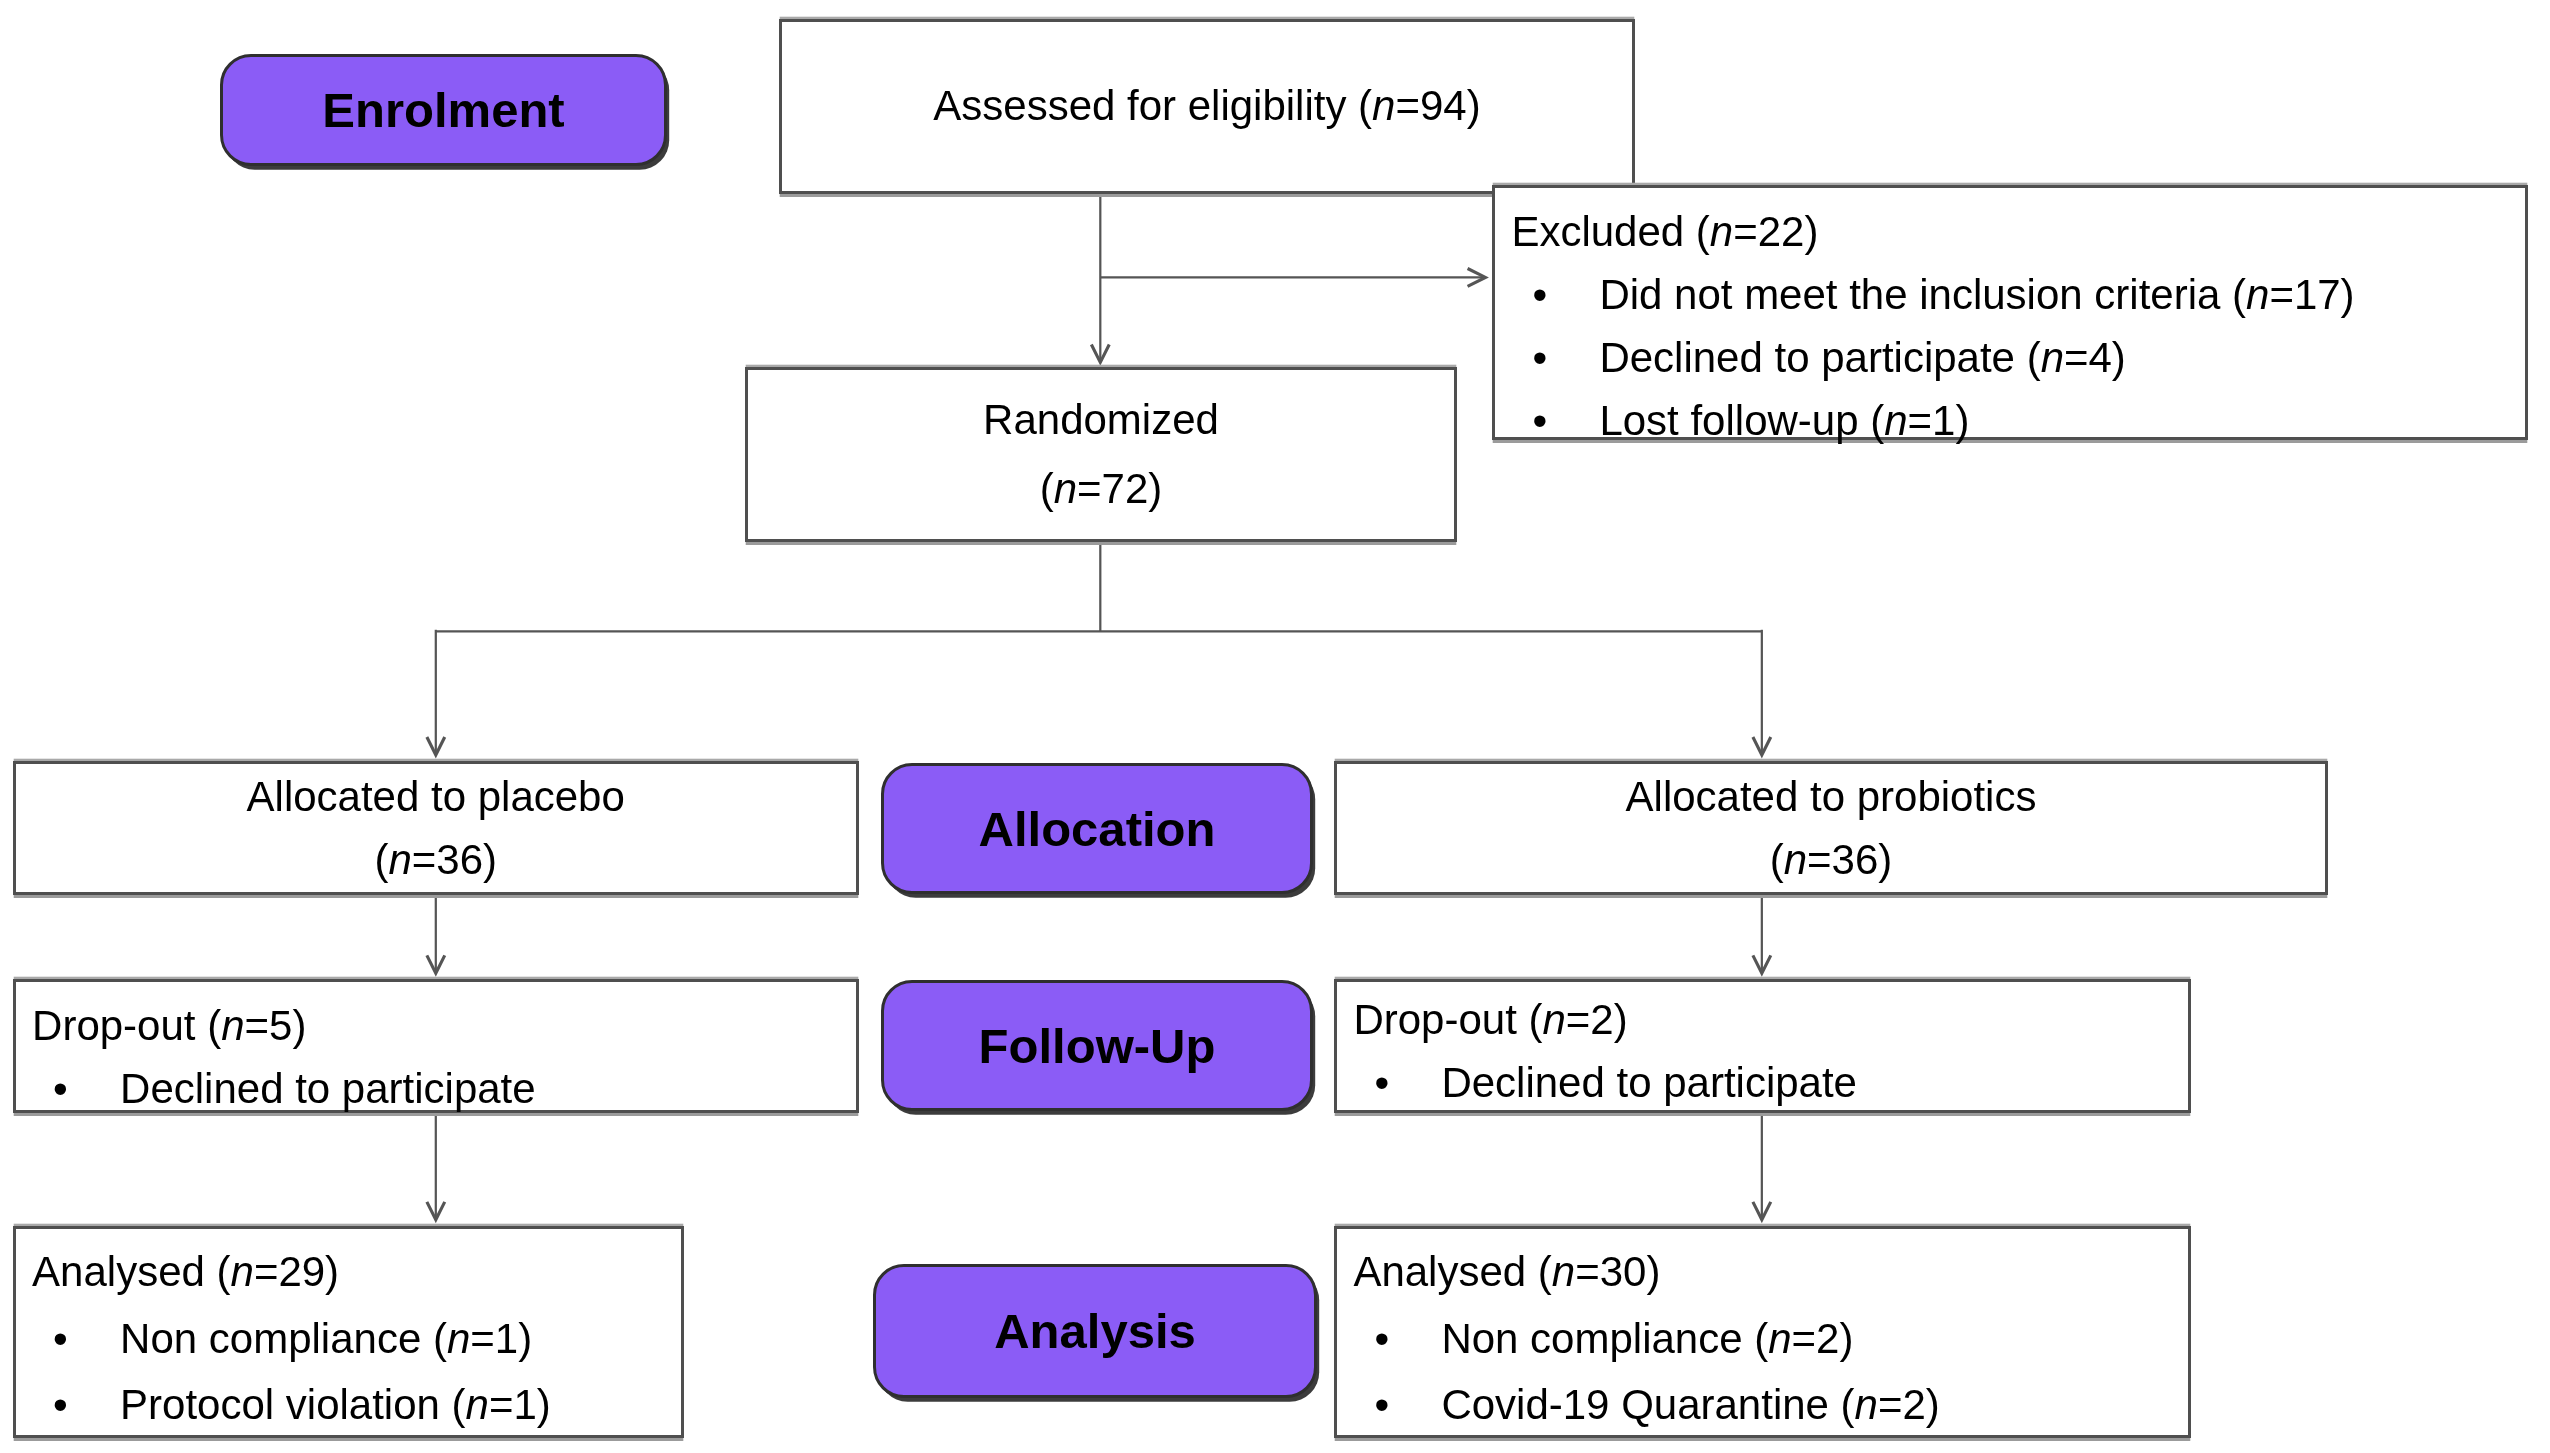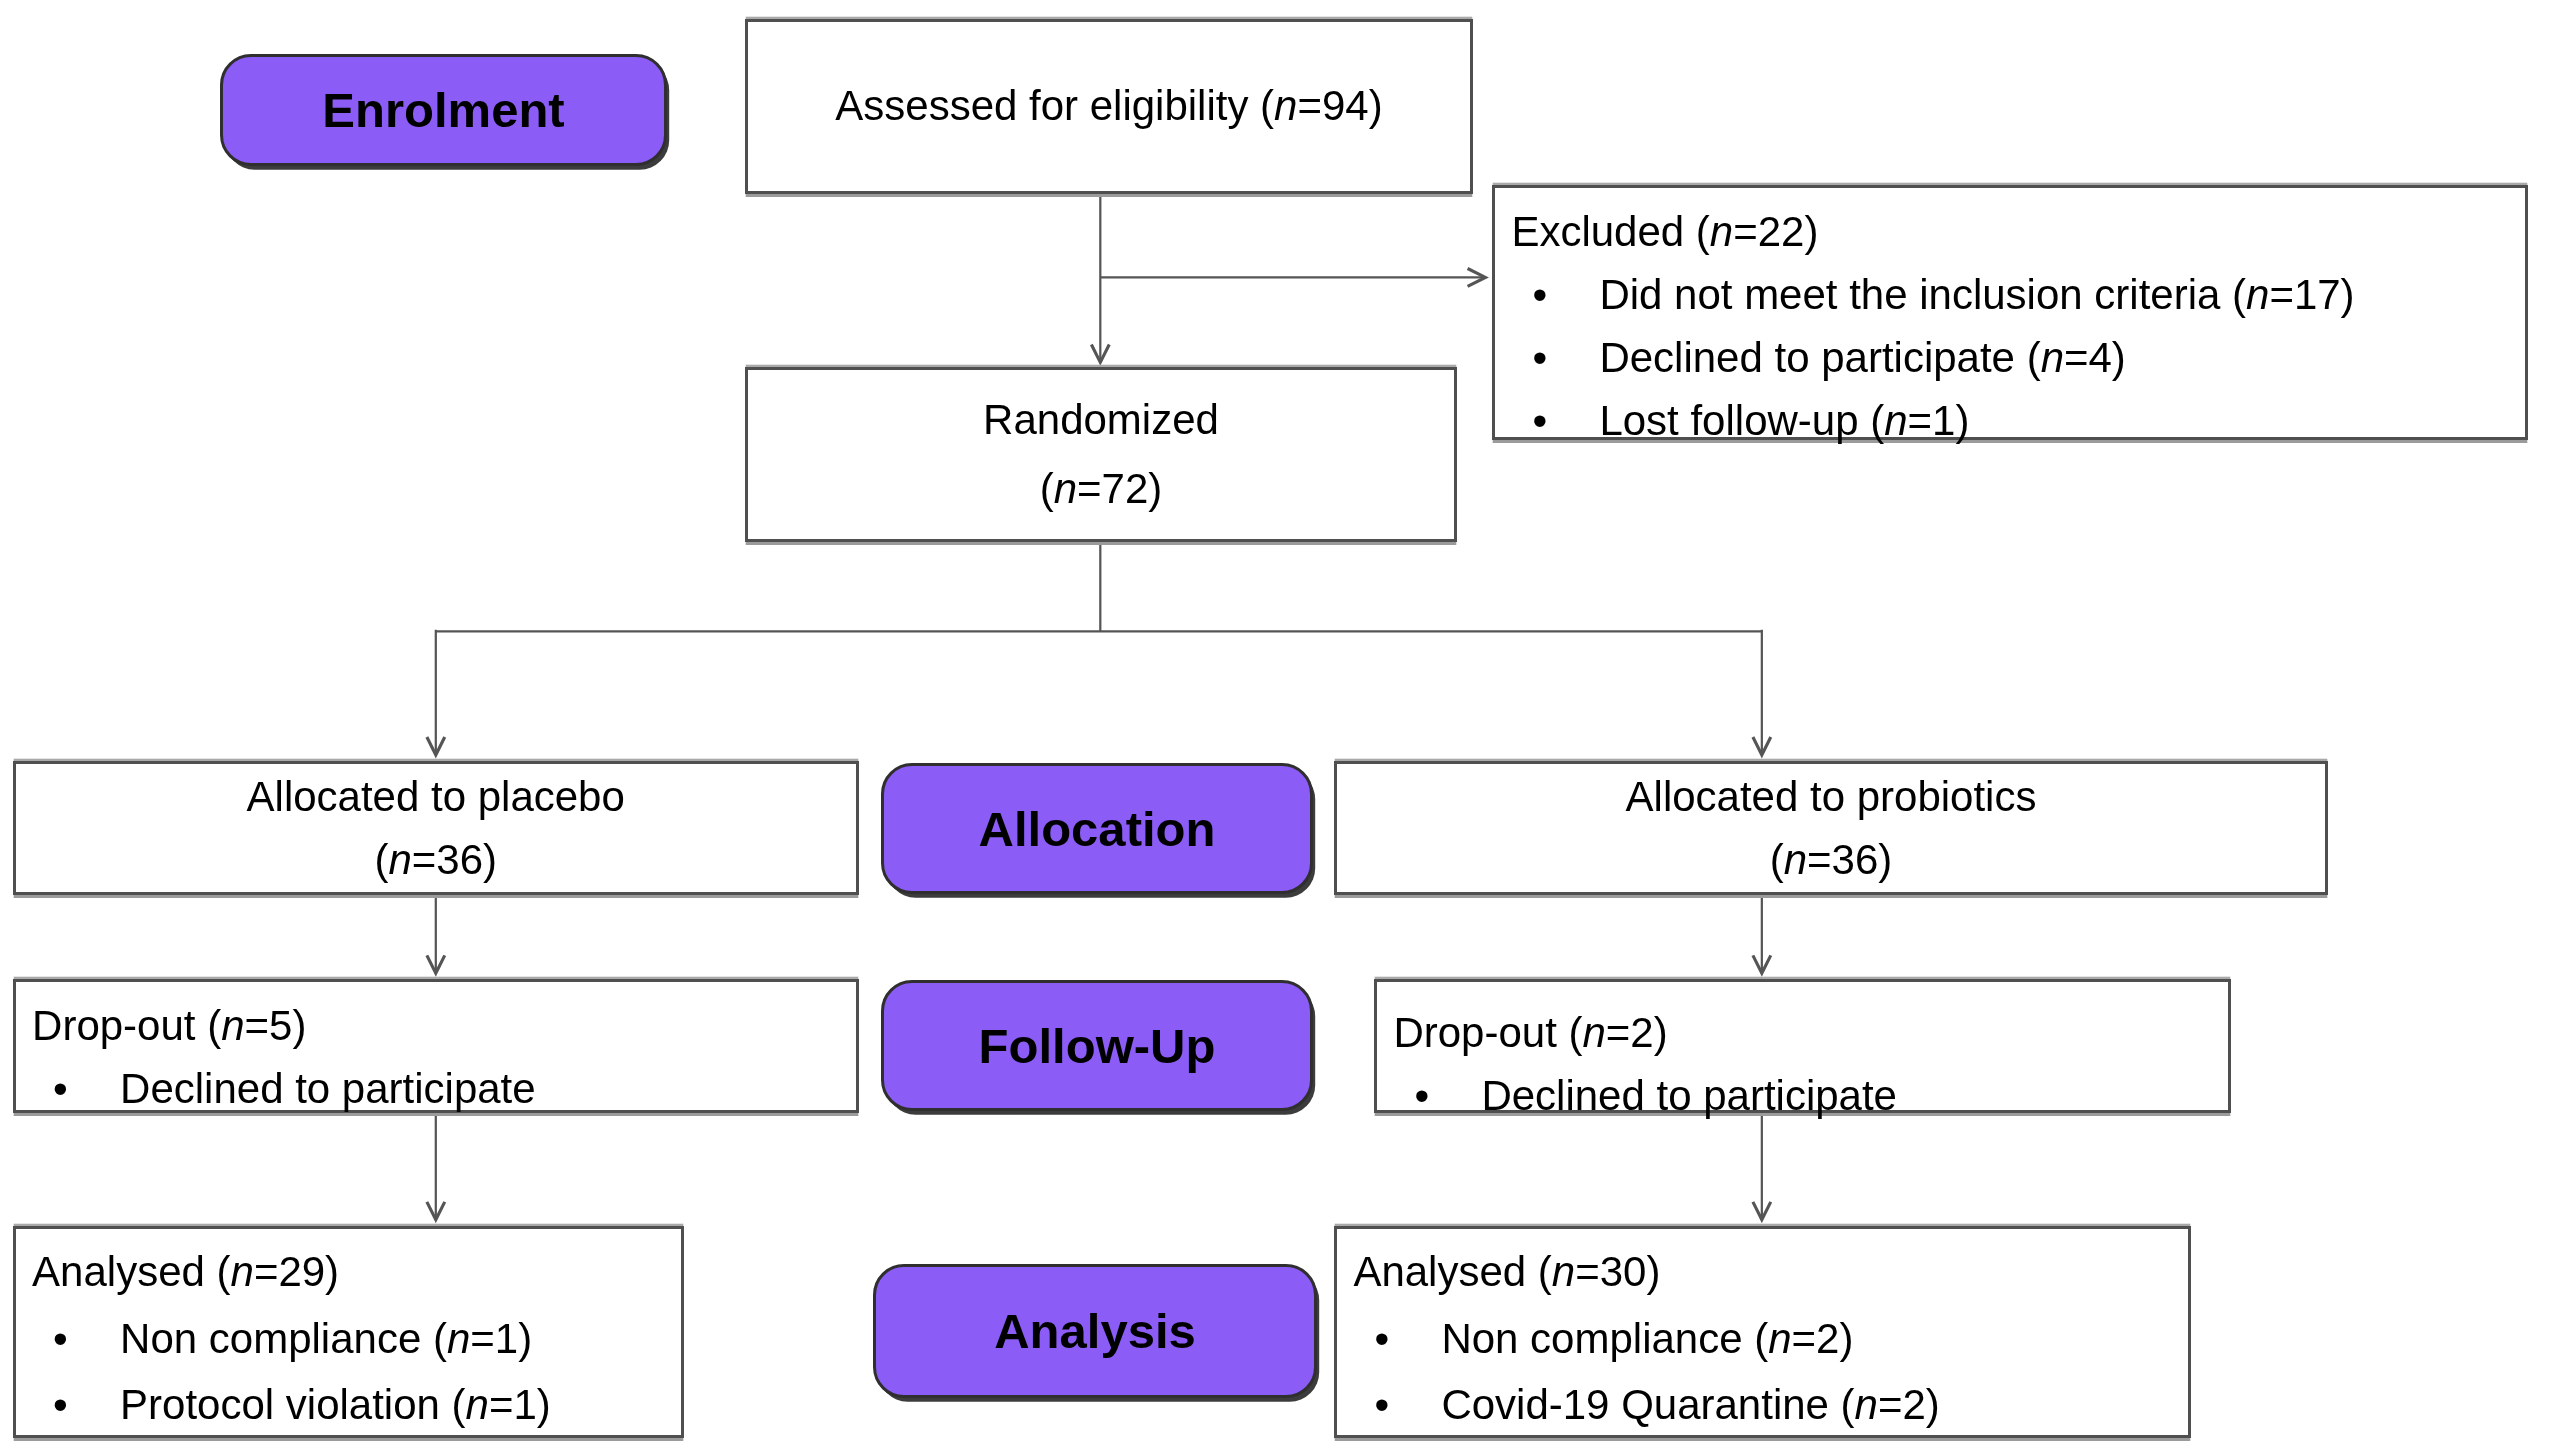--- a/index.html
+++ b/index.html
@@ -104,21 +104,21 @@
   </svg>
 
   <div class="phase" style="left:220px; top:54px; width:447px; height:112px;">Enrolment</div>
 
   <div class="phase" style="left:881px; top:763px; width:432px; height:131px;">Allocation</div>
 
   <div class="phase" style="left:881px; top:980px; width:432px; height:131px;">Follow-Up</div>
 
   <div class="phase" style="left:873px; top:1264px; width:444px; height:134px;">Analysis</div>
 
-  <div class="box centered" style="left:745px; top:18.6px; width:728px; height:175px;">
+  <div class="box centered" style="left:779px; top:18.6px; width:856px; height:175px;">
     <span>Assessed for eligibility (<i>n</i>=94)</span>
   </div>
 
   <div class="box listbox" style="left:1492px; top:185px; width:1036px; height:255px; padding-top:12px;">
     <span class="box-title">Excluded (<i>n</i>=22)</span>
     <ul class="bullets">
       <li>Did not meet the inclusion criteria (<i>n</i>=17)</li>
       <li>Declined to participate (<i>n</i>=4)</li>
       <li>Lost follow-up (<i>n</i>=1)</li>
     </ul>
@@ -139,21 +139,21 @@
     <span>(<i>n</i>=36)</span>
   </div>
 
   <div class="box listbox" style="left:12.7px; top:979px; width:846px; height:134px; padding-top:12px;">
     <span class="box-title">Drop-out (<i>n</i>=5)</span>
     <ul class="bullets">
       <li>Declined to participate</li>
     </ul>
   </div>
 
-  <div class="box listbox" style="left:1334px; top:979px; width:857px; height:134px; padding-top:19px;margin-left:40px;">
+  <div class="box listbox" style="left:1334px; top:979px; width:857px; height:134px; padding-top:6px;">
     <span class="box-title">Drop-out (<i>n</i>=2)</span>
     <ul class="bullets">
       <li>Declined to participate</li>
     </ul>
   </div>
 
   <div class="box listbox" style="left:12.7px; top:1226px; width:671px; height:212px; padding-top:10.4px; line-height:1.58;">
     <span class="box-title">Analysed (<i>n</i>=29)</span>
     <ul class="bullets">
       <li>Non compliance (<i>n</i>=1)</li>

